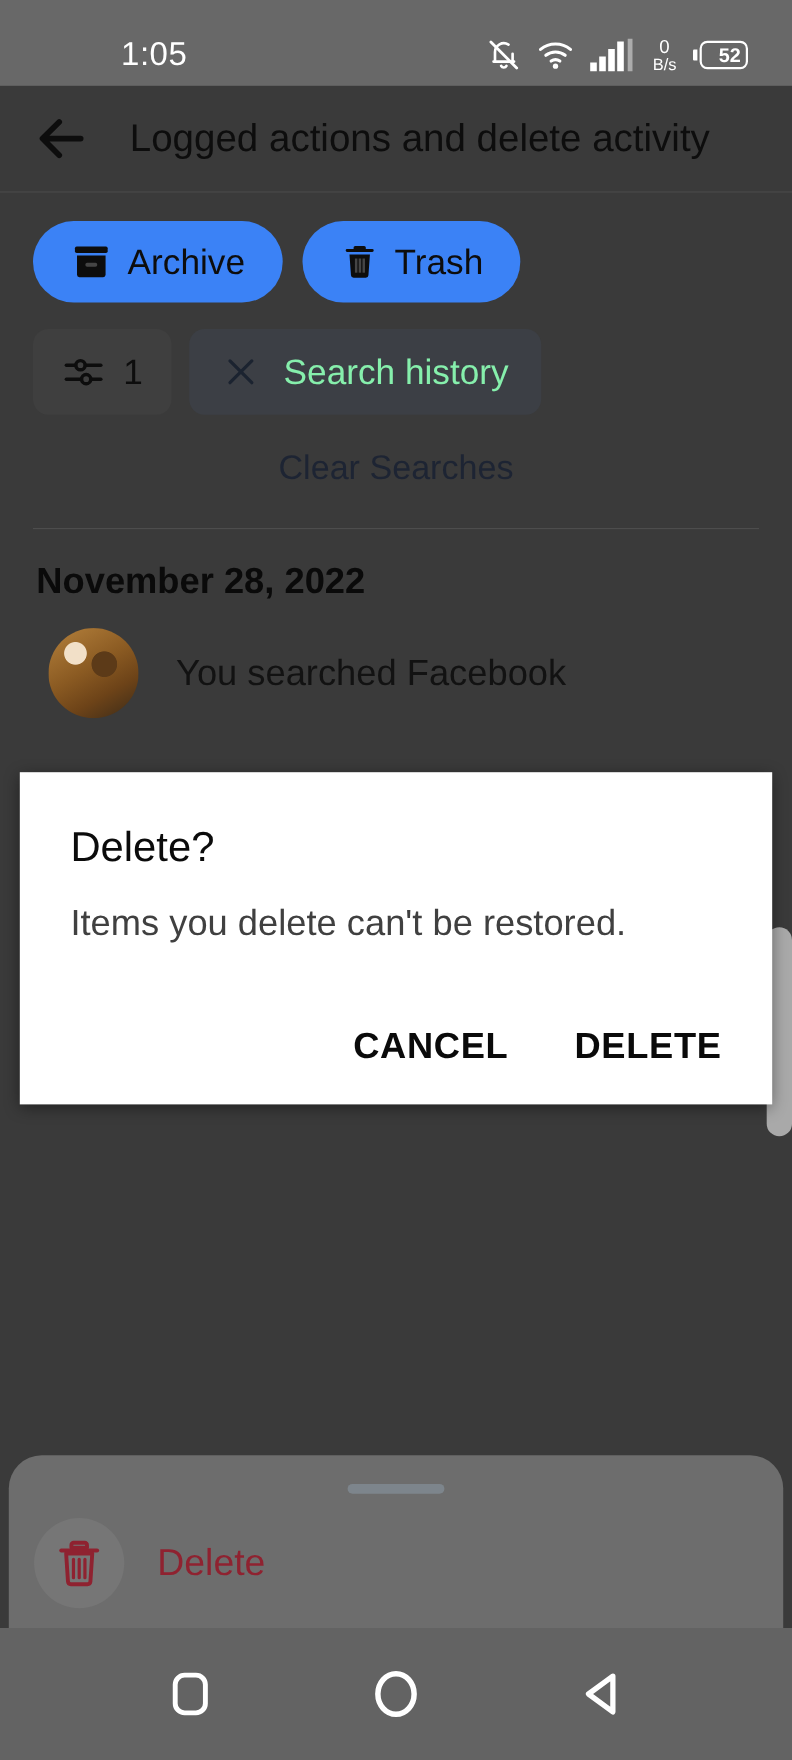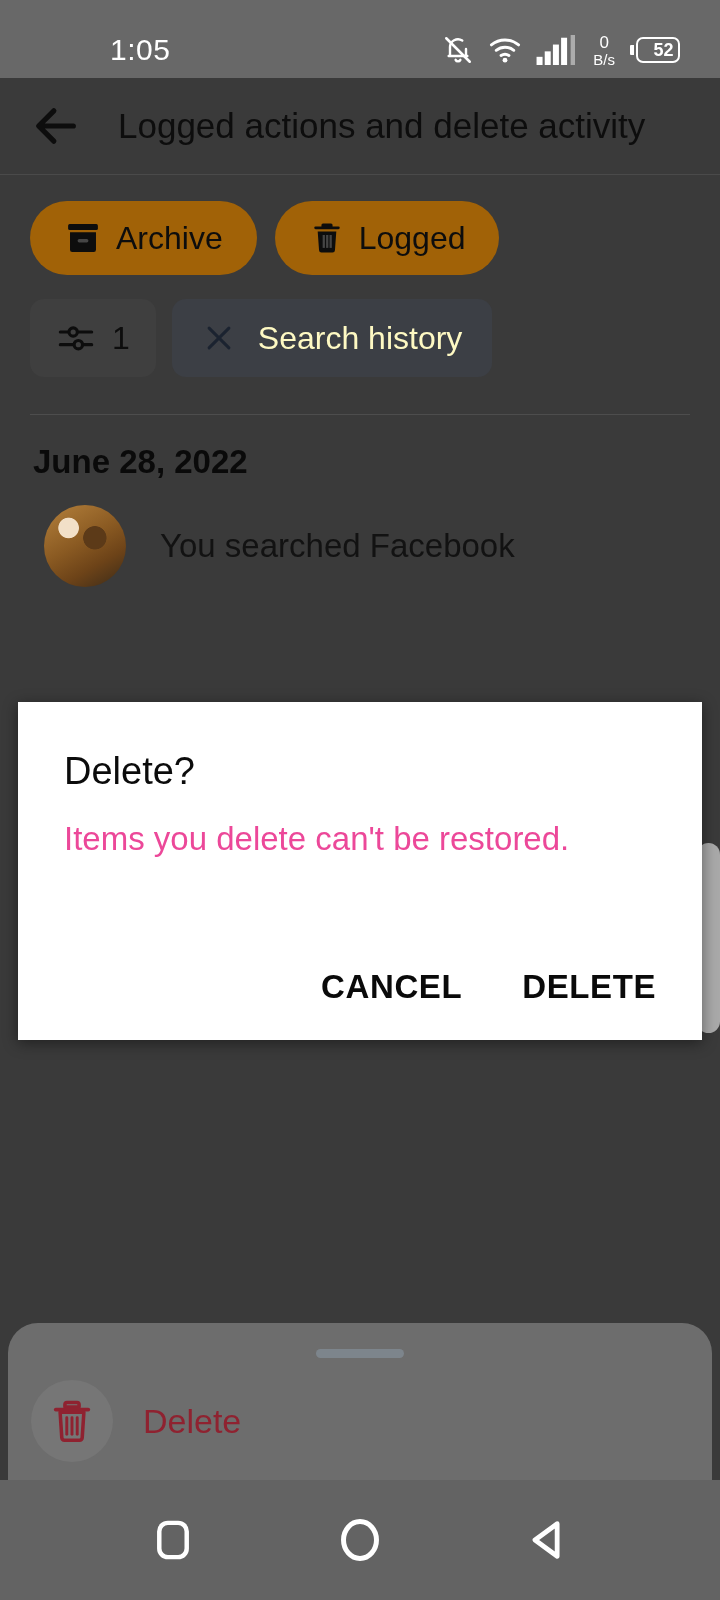--- a/index.html
+++ b/index.html
@@ -58,36 +58,36 @@
   #page-title{
     color:#0d0d0d; font-size:35px; margin-left:36px; white-space:nowrap;
   }
 
   #chip-row-1{
     display:flex; gap:18px; padding:26px 0 0 30px;
   }
   .chip{
     display:flex; align-items:center; gap:14px;
     height:74px; padding:0 34px; border-radius:37px;
-    background:#a16207; color:#0d0d0d; font-size:32px;
+    background:#3b82f6; color:#0d0d0d; font-size:32px;
   }
   .chip svg{ flex:none; }
 
   #chip-row-2{
     display:flex; gap:16px; padding:24px 0 0 30px; align-items:center;
   }
   #filter-count-chip{
     display:flex;align-items:center;gap:16px;
     height:78px;padding:0 26px;border-radius:14px;background:#3f3f3f;
     color:#0d0d0d;font-size:32px;
   }
   #search-history-chip{
     display:flex;align-items:center;gap:22px;
     height:78px;padding:0 30px;border-radius:14px;
-    background:#3c3f45; color:#fef9c3; font-size:32px;
+    background:#3c3f45; color:#86efac; font-size:32px;
   }
   #clear-searches-row{
     display:flex;justify-content:center;padding-top:30px;
   }
   #clear-searches{ color:#1d2433; font-size:31px; }
   #divider{
     height:1px;background:#4d4d4d;margin:37px 30px 0 30px;
   }
   #date-header{
     color:#0a0a0a;font-size:33px;font-weight:bold;padding:28px 0 0 33px;
@@ -132,29 +132,29 @@
   
   #nav-bar{
     position:absolute; bottom:0; left:0; width:720px; height:120px;
     background:#636363; display:flex; align-items:center;
     justify-content:space-around; padding:0 80px;
   }
   .navbtn{ width:56px;height:56px; display:flex;align-items:center;justify-content:center; }
 
   
   #dialog{
-    position:absolute; left:18px; top:624px; width:684px; height:338px;
+    position:absolute; left:18px; top:624px; width:684px; height:302px;
     background:#ffffff;
     box-shadow:0 3px 14px rgba(0,0,0,.45);
   }
   #dialog-title{
     color:#0b0b0b;font-size:38px;padding:48px 0 0 46px;
   }
   #dialog-message{
-    color:#ec4899;font-size:33px;padding:27px 46px 0 46px;
+    color:#404040;font-size:33px;padding:27px 46px 0 46px;
   }
   #dialog-actions{
     position:absolute;right:40px;bottom:26px;
     display:flex;align-items:center;gap:48px;
   }
   .dlg-btn{
     color:#0a0a0a;font-size:33px;font-weight:bold;letter-spacing:.6px;
     background:none;border:none;font-family:inherit;padding:8px 6px;
     cursor:pointer;
   }
@@ -223,21 +223,21 @@
       </div>
 
       <div class="chip">
         <svg width="36" height="38" viewBox="0 0 24 24">
           <path fill="#0d0d0d" d="M9.3 2.4h5.4a1 1 0 0 1 1 1v.9h3.9a.9.9 0 0 1 0 1.8H4.4a.9.9 0 0 1 0-1.8h3.9v-.9a1 1 0 0 1 1-1z"></path>
           <path fill="#0d0d0d" d="M5.8 7.6h12.4l-.9 12.6a1.6 1.6 0 0 1-1.6 1.5H8.3a1.6 1.6 0 0 1-1.6-1.5z"></path>
           <rect x="9.1" y="10" width="1.5" height="8.6" fill="#454545"></rect>
           <rect x="11.4" y="10" width="1.5" height="8.6" fill="#454545"></rect>
           <rect x="13.7" y="10" width="1.5" height="8.6" fill="#454545"></rect>
         </svg>
-        <span>Logged</span>
+        <span>Trash</span>
       </div>
     </div>
 
     <div id="chip-row-2">
 
       <div id="filter-count-chip">
         <svg width="40" height="40" viewBox="0 0 24 24">
           <line x1="2.6" y1="8.4" x2="7.2" y2="8.4" stroke="#0d0d0d" stroke-width="1.9" stroke-linecap="round"></line>
           <line x1="13.4" y1="8.4" x2="21.4" y2="8.4" stroke="#0d0d0d" stroke-width="1.9" stroke-linecap="round"></line>
           <circle cx="10.3" cy="8.4" r="2.5" fill="none" stroke="#0d0d0d" stroke-width="1.9"></circle>
@@ -249,24 +249,27 @@
       </div>
 
       <div id="search-history-chip">
         <svg width="34" height="34" viewBox="0 0 24 24">
           <path fill="none" stroke="#1b2330" stroke-width="2.1" stroke-linecap="round" d="M5 5l14 14M19 5L5 19"></path>
         </svg>
         <span>Search history</span>
       </div>
     </div>
 
+    <div id="clear-searches-row">
+      <span id="clear-searches">Clear Searches</span>
+    </div>
 
     <div id="divider"></div>
 
-    <div id="date-header">June 28, 2022</div>
+    <div id="date-header">November 28, 2022</div>
 
     <div id="activity-row">
       <div id="avatar"></div>
       <span id="activity-text">You searched Facebook</span>
     </div>
 
     <div id="scrollbar-thumb"></div>
 
     <div id="bottom-sheet">
       <div id="sheet-handle"></div>

